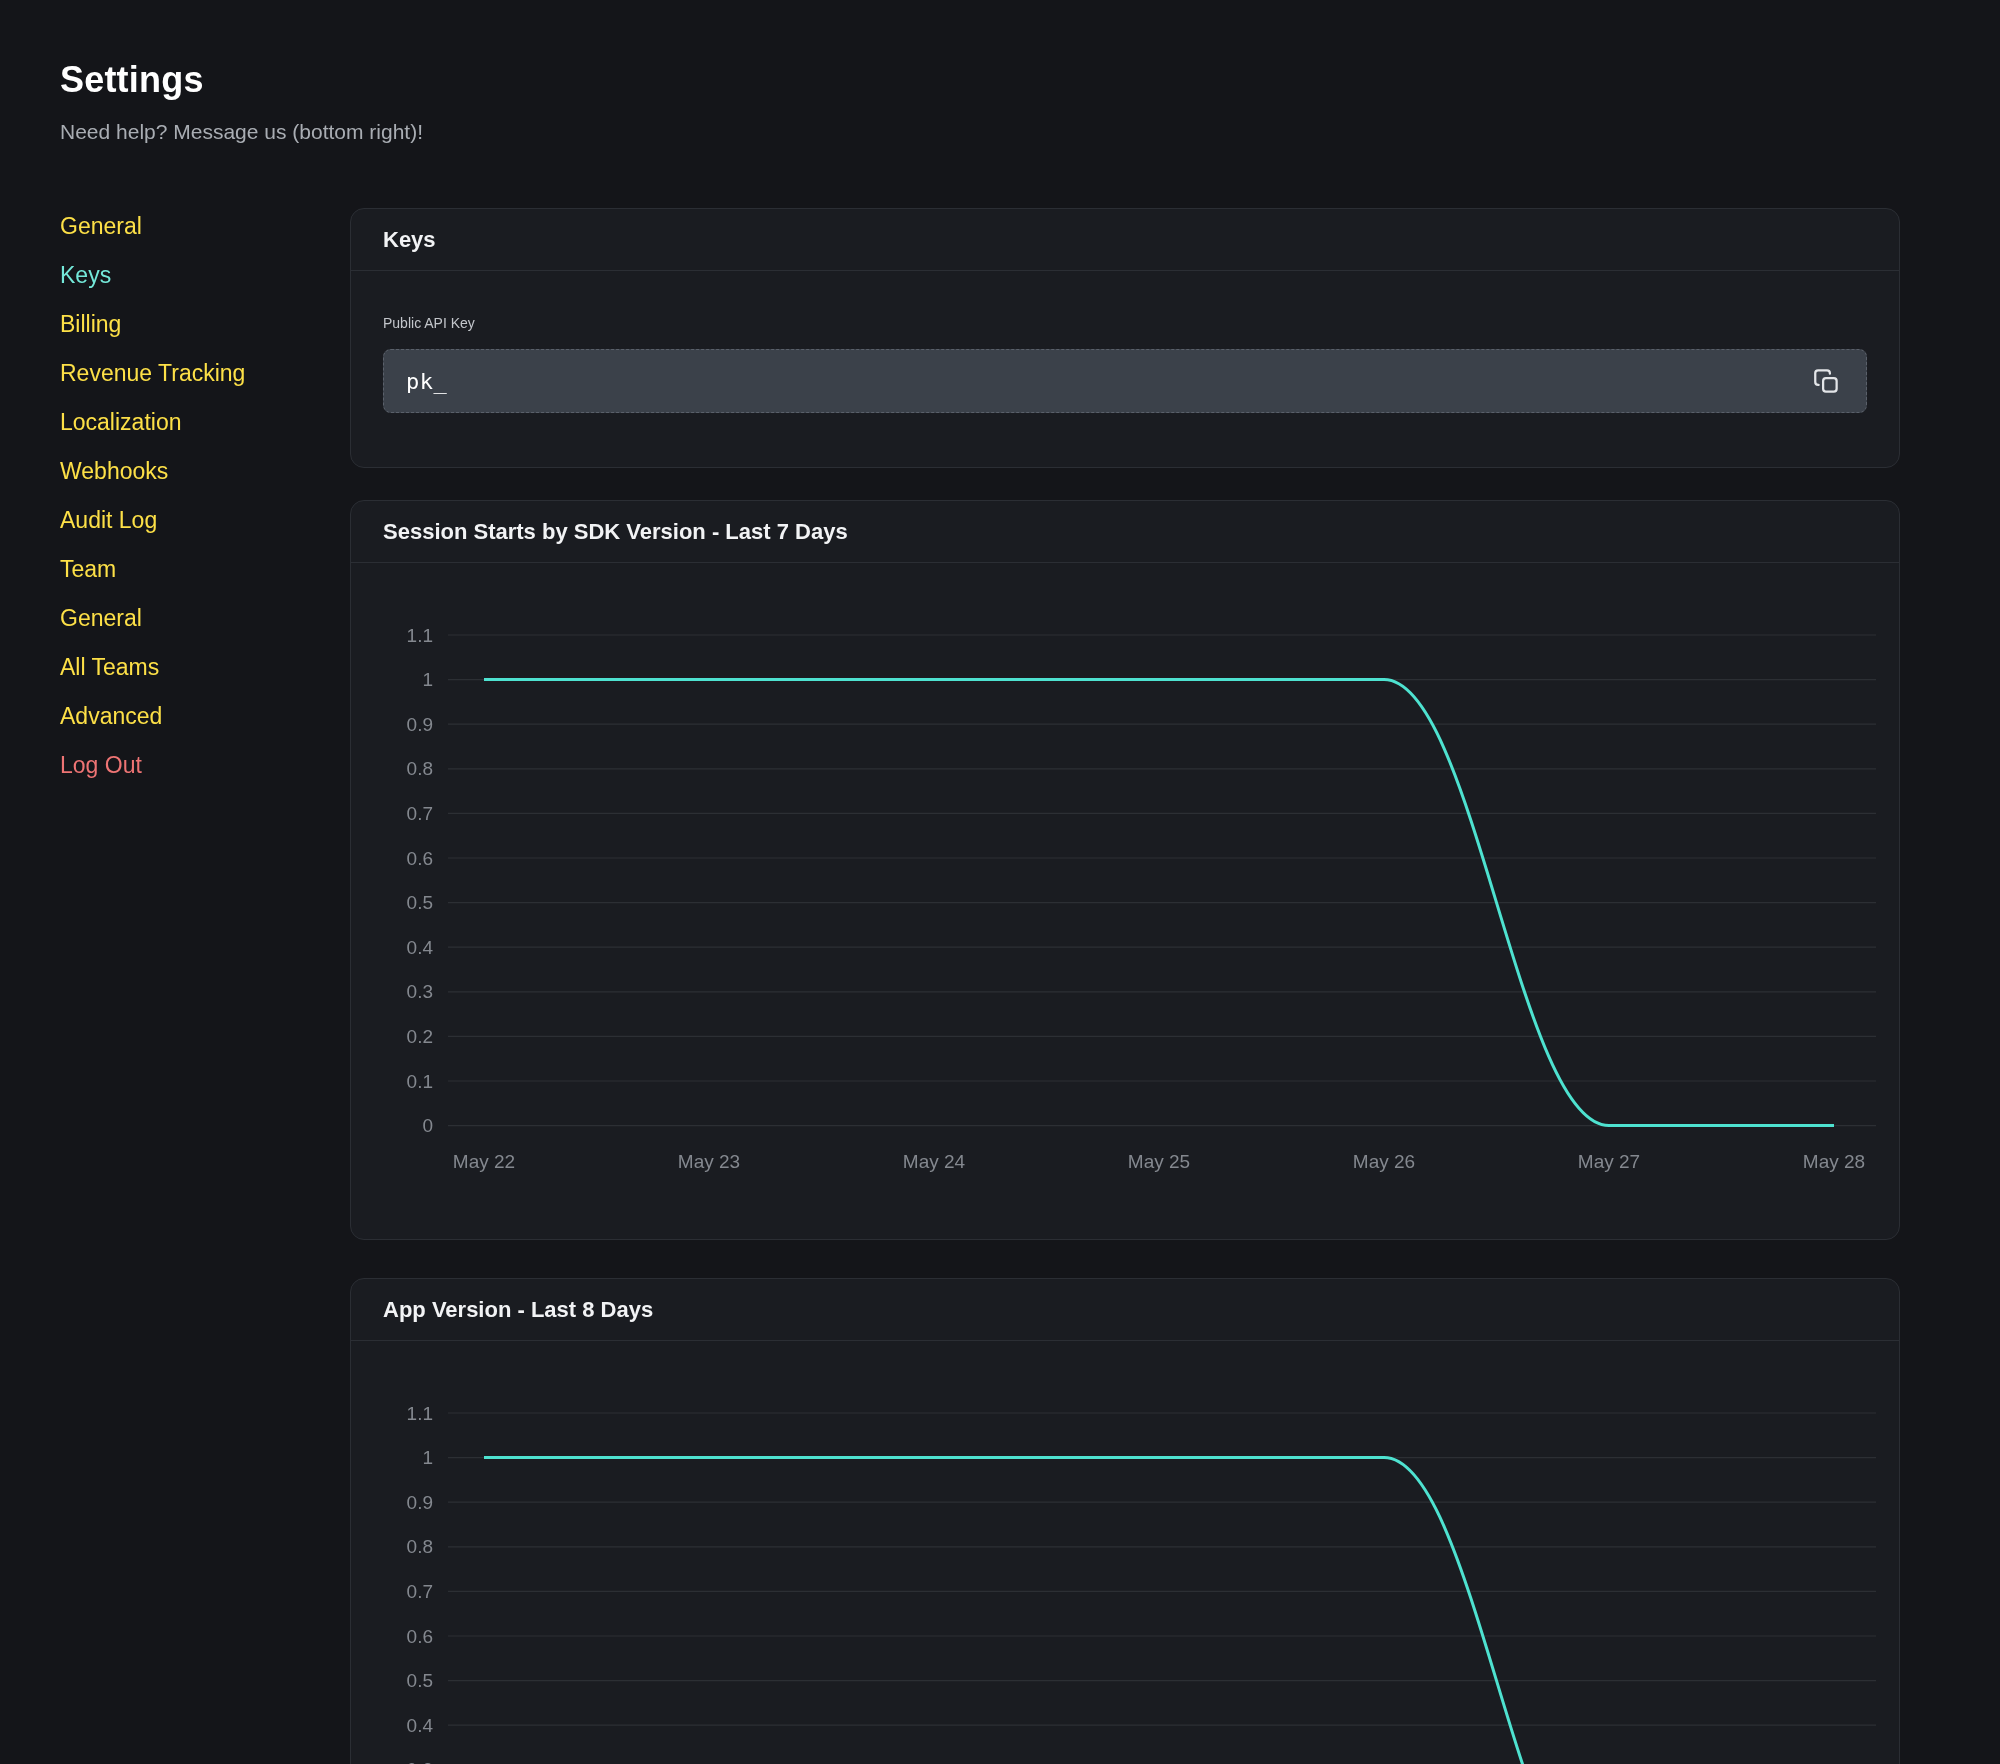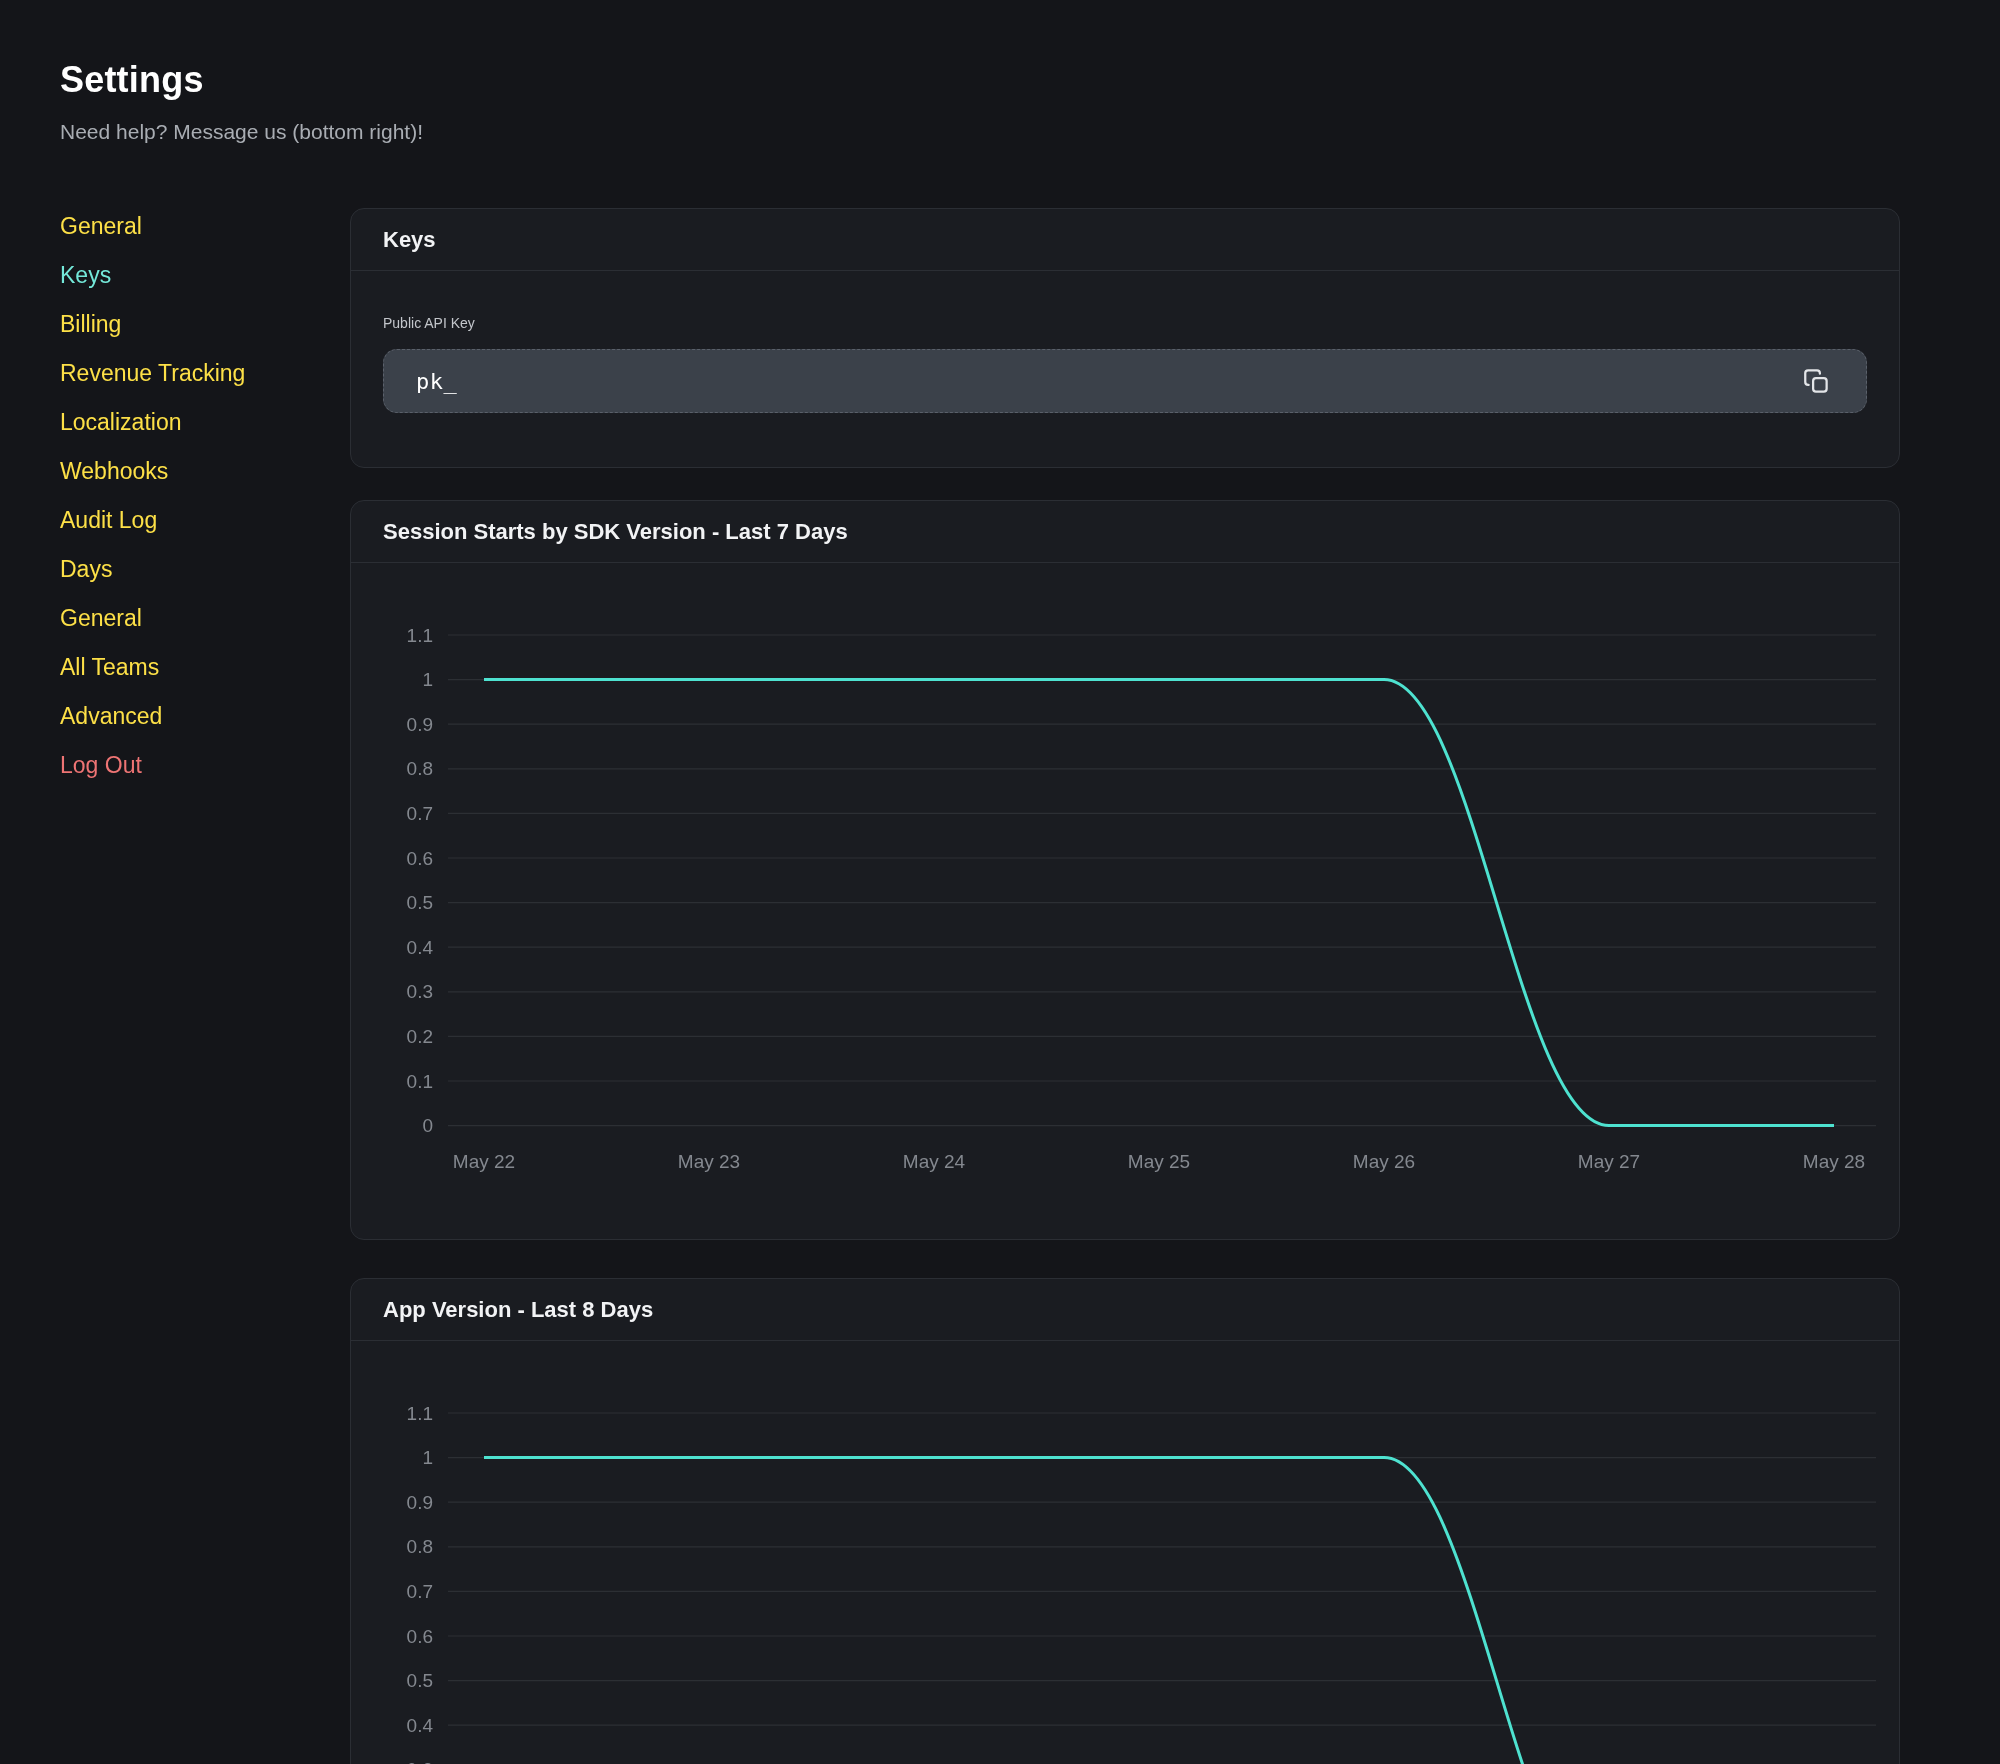--- a/index.html
+++ b/index.html
@@ -62,24 +62,24 @@
   .field-label {
     font-size: 14px;
     line-height: 24px;
     color: #c3c6cb;
     margin-bottom: 14px;
   }
   .key-input {
     height: 64px;
     background: #3b414a;
     border: 1px dashed #5a606a;
-    border-radius: 14px;
+    border-radius: 8px;
     display: flex;
     align-items: center;
-    padding: 0 32px;
+    padding: 0 22px;
   }
   .key-value {
     flex: 1;
     font-family: "DejaVu Sans Mono", monospace;
     font-size: 22px;
     color: #ffffff;
     letter-spacing: 0.5px;
   }
   .copy-btn {
     background: none;
@@ -110,21 +110,21 @@
 <div class="layout">
 
   <nav class="sidebar">
     <div class="nav-item">General</div>
     <div class="nav-item active">Keys</div>
     <div class="nav-item">Billing</div>
     <div class="nav-item">Revenue Tracking</div>
     <div class="nav-item">Localization</div>
     <div class="nav-item">Webhooks</div>
     <div class="nav-item">Audit Log</div>
-    <div class="nav-item">Days</div>
+    <div class="nav-item">Team</div>
     <div class="nav-item">General</div>
     <div class="nav-item">All Teams</div>
     <div class="nav-item">Advanced</div>
     <div class="nav-item danger">Log Out</div>
   </nav>
 
   <main class="main">
 
     <section class="card keys-card">
       <div class="card-header">

